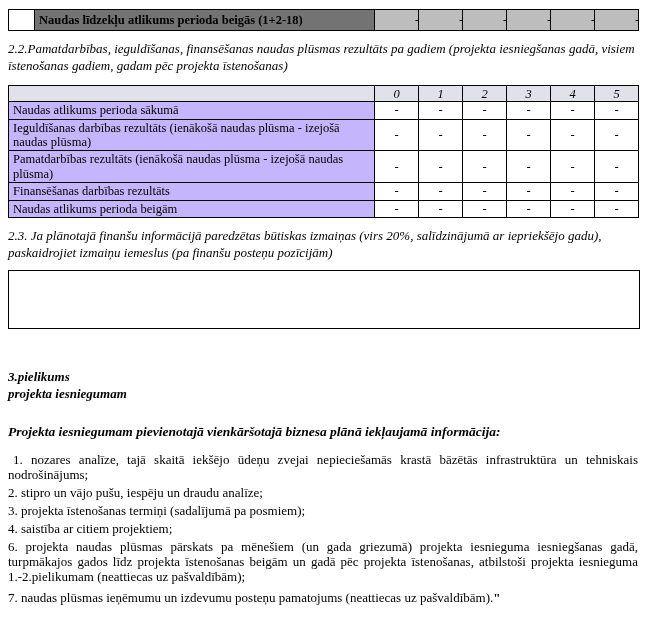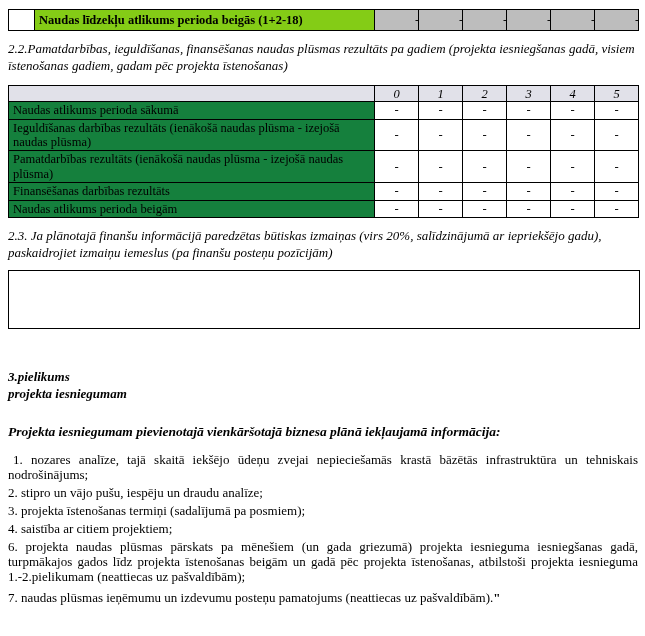--- a/index.html
+++ b/index.html
@@ -8,31 +8,31 @@
     font-family:"Liberation Serif","DejaVu Serif",serif;
     overflow:hidden;
   }
   .page{padding:9px 7px 0 8px;}
   table{border-collapse:collapse;table-layout:fixed;width:630px;}
   td{border:1px solid #000;vertical-align:middle;overflow:hidden;padding-left:40px;}
 
   
   .row44 td{height:18px;font-size:12.5px;}
   .row44 .num{text-align:center;font-weight:700;background:#ffffff;}
-  .row44 .lbl{font-weight:700;padding:0 4px;background:#84cc16;margin-top:16px;}
+  .row44 .lbl{font-weight:700;padding:0 4px;background:#737373;margin-top:16px;}
   .row44 .val{text-align:center;background:#bdbdbd;}
 
   
   .s22,.s23{font-style:italic;font-size:13px;line-height:1.32;margin:9px 0 0 0;}
 
   
   .cf{margin-top:11px;}
   .cf td{font-size:12.5px;padding:1px 4px;line-height:1.15;}
   .cf .head td{font-style:italic;text-align:center;background:#e1e1e9;height:15px;padding:0 4px;}
-  .cf td.lbl{background:#15803d;}
+  .cf td.lbl{background:#c4b5fd;}
   .cf td.val{text-align:center;background:#ffffff;}
 
   .answer-box{width:630px;height:57px;border:1px solid #000;margin-top:9px;}
 
   .annex{margin-top:40px;text-align:left;font-weight:700;font-style:italic;
          font-size:13px;line-height:1.25;padding-right:2px;}
   .plan-head{margin-top:22px;font-weight:700;font-style:italic;font-size:13.5px;line-height:1.2;}
 
   .items{margin-top:10px;}
   .items p{font-size:13px;line-height:1.15;margin:0 0 3px 0;text-align:justify;}

